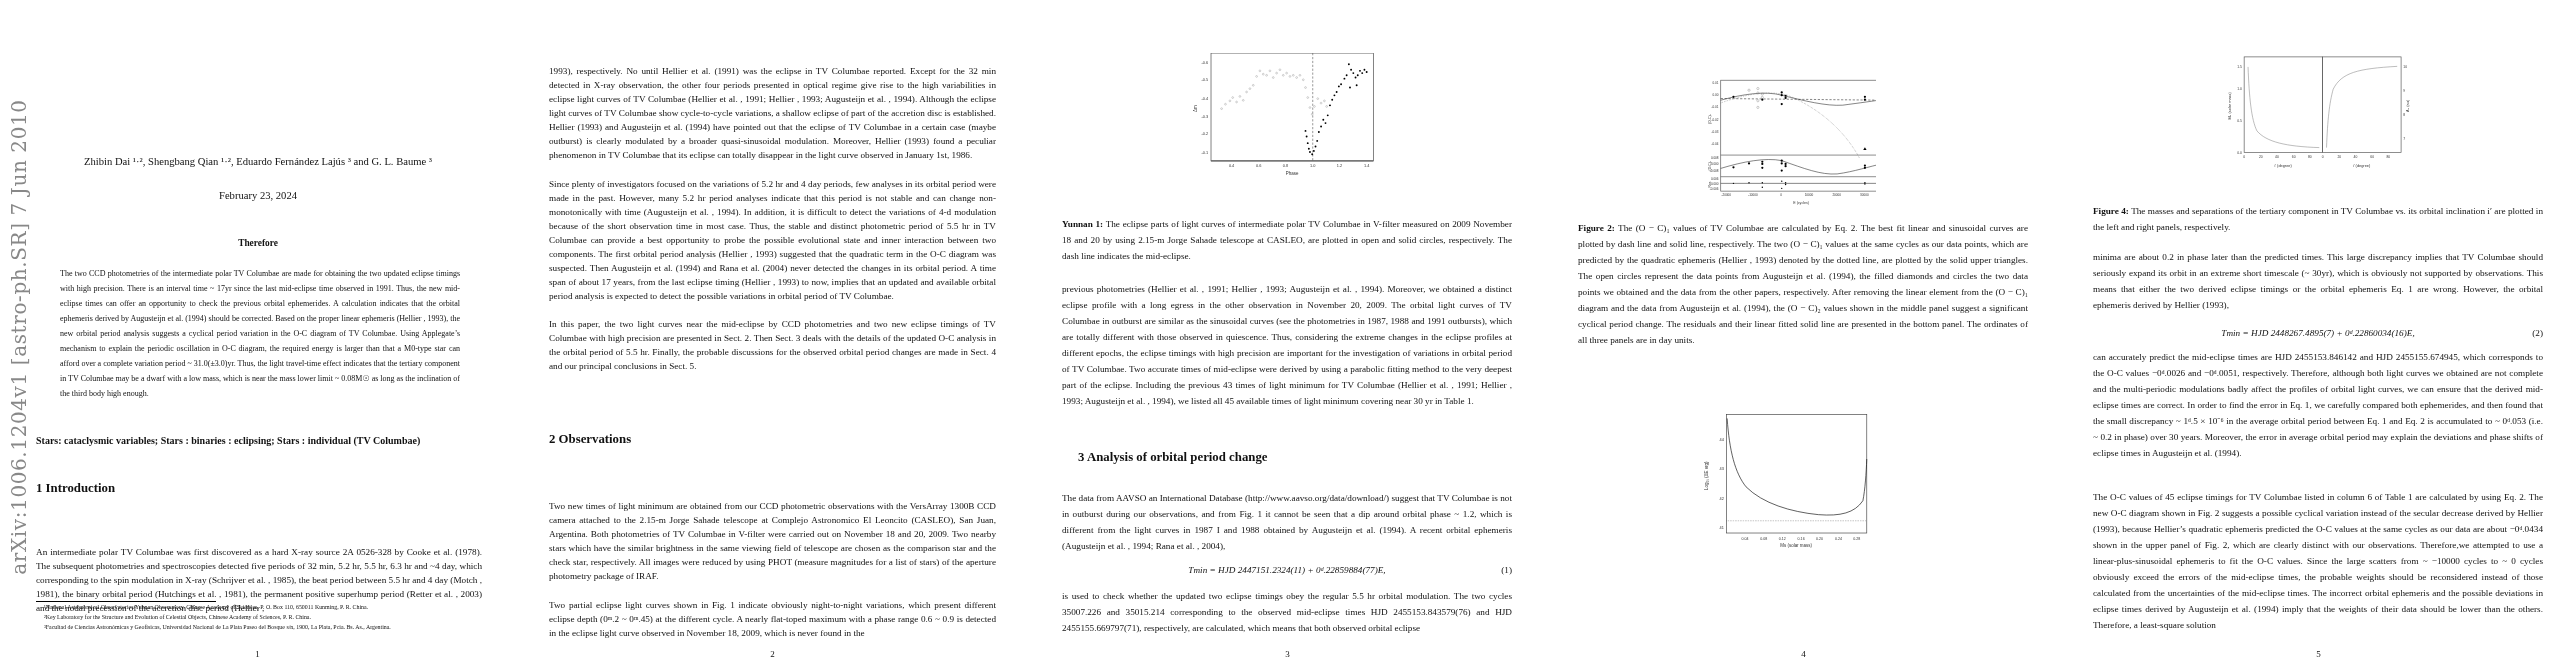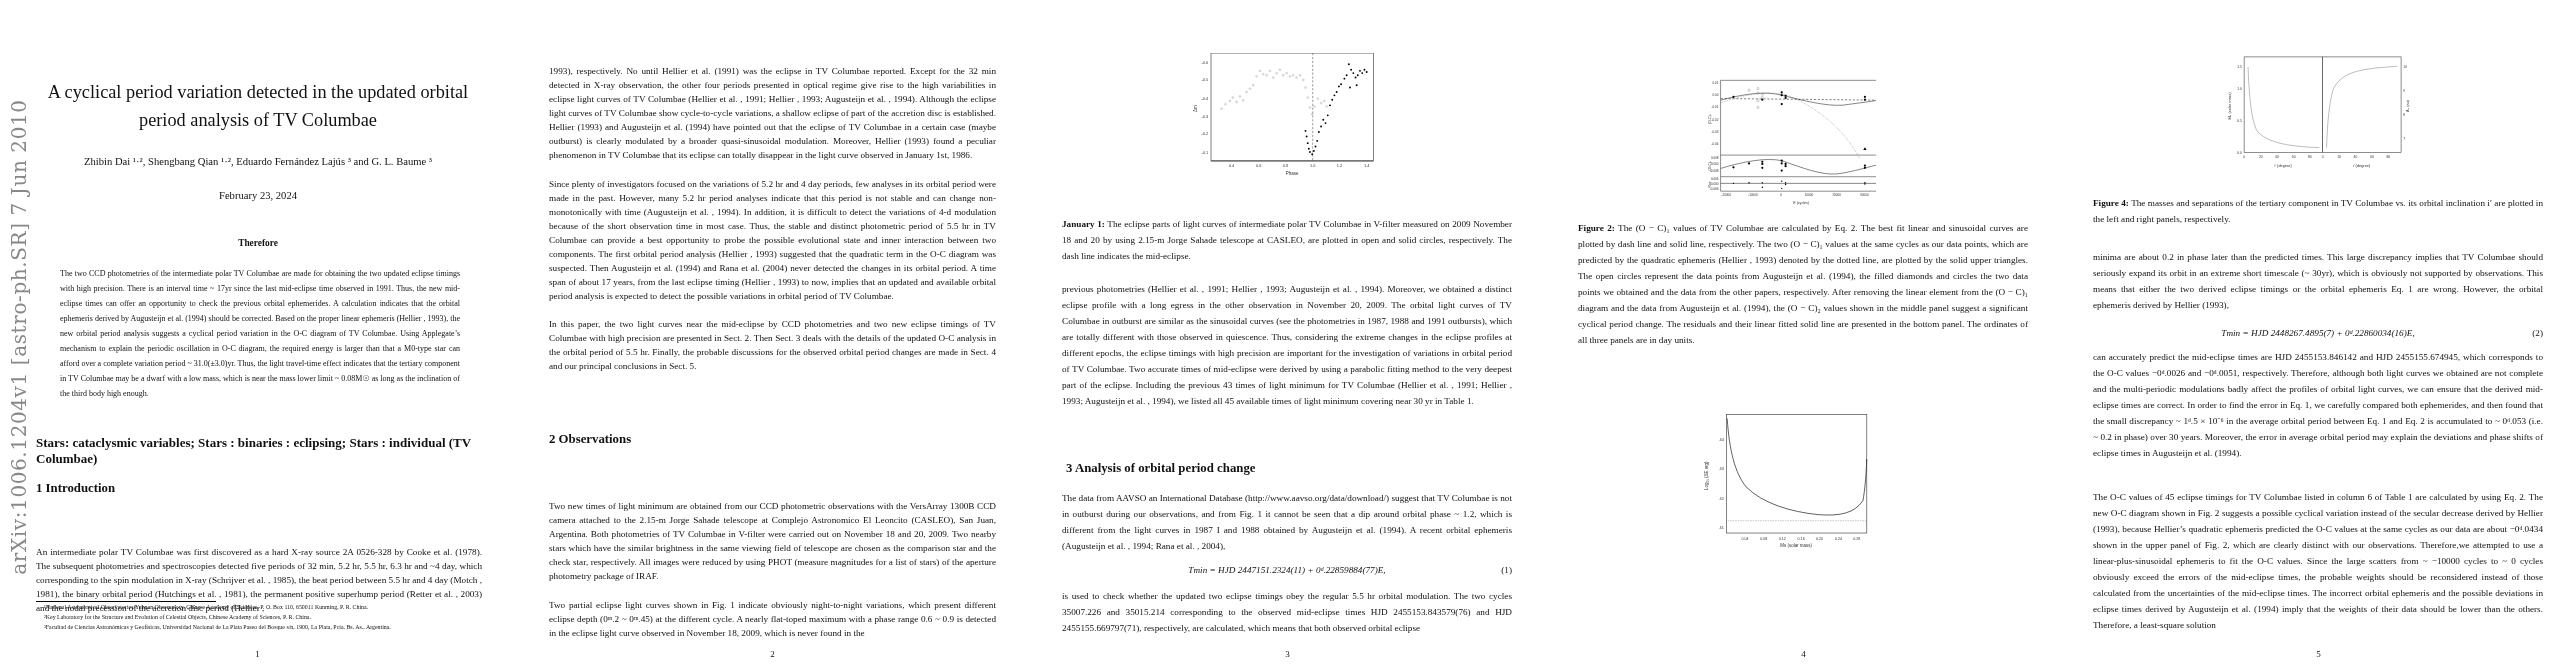--- a/index.html
+++ b/index.html
@@ -7,38 +7,37 @@
   .page { position:absolute; top:0; width:515px; height:667px; background:#fff; }
   .p1 { left:0; } .p2 { left:515px; } .p3 { left:1030px; } .p4 { left:1546px; } .p5 { left:2061px; }
   .txt { position:absolute; left:34px; width:447px; font-size:9.2px; line-height:14px; text-align:justify;margin-top:28px; }
   .txt p { margin:0 0 14.5px 0; }
   .arxiv { position:absolute; left:-259px; top:325px; width:556px; transform:rotate(-90deg); transform-origin:center; text-align:center; font-family:"DejaVu Serif", serif; font-size:20px; color:#888; letter-spacing:0.6px; white-space:nowrap; }
   .title { position:absolute; left:33px; top:78px; width:450px; text-align:center; font-size:18.3px; line-height:28px; }
   .authors { position:absolute; left:33px; top:156px; width:450px; text-align:center; font-size:10.6px; }
   .date { position:absolute; left:33px; top:190px; width:450px; text-align:center; font-size:10.6px; }
   .abs-h { position:absolute; left:33px; top:238px; width:450px; text-align:center; font-size:9.4px; font-weight:bold; }
   .abs { position:absolute; left:60px; top:266px; width:400px; font-size:8px; line-height:15px; text-align:justify; }
-  .keys { position:absolute; left:36px; top:435px; width:445px; font-size:13px; font-weight:bold; }
+  .keys { position:absolute; left:36px; top:435px; width:445px; font-size:10px; font-weight:bold; }
   .sec { position:absolute; font-size:12.8px; font-weight:bold; }
   .fn-rule { position:absolute; left:36px; top:601px; width:180px; height:0.6px; background:#000; }
   .fn { position:absolute; left:44px; font-size:5.9px; line-height:7.8px; }
   .pnum { position:absolute; top:649px; width:515px; left:0; text-align:center; font-size:9px; }
   .cap { position:absolute; left:32px; width:450px; font-size:9.2px; line-height:16px; text-align:justify; }
   .cap b { font-weight:bold; }
   .eq { position:absolute; left:32px; width:450px; font-size:9.2px; }
   .eq .body { position:absolute; left:0; width:450px; text-align:center; font-style:italic; }
   .eq .num { position:absolute; right:0; }
   svg text { font-family:"Liberation Sans", sans-serif; }
 </style>
 </head>
 <body>
 
 <div class="page p1">
   <div class="arxiv">arXiv:1006.1204v1  [astro-ph.SR]  7 Jun 2010</div>
-  <div class="title">A cyclical period variation detected in the updated orbital period analysis of TV Columbae</div>
   <div class="authors">Zhibin Dai ¹·², Shengbang Qian ¹·², Eduardo Fernández Lajús ³ and G. L. Baume ³</div>
   <div class="date">February 23, 2024</div>
   <div class="abs-h">Therefore</div>
   <div class="abs">The two CCD photometries of the intermediate polar TV Columbae are made for obtaining the two updated eclipse timings with high precision. There is an interval time ~ 17yr since the last mid-eclipse time observed in 1991. Thus, the new mid-eclipse times can offer an opportunity to check the previous orbital ephemerides. A calculation indicates that the orbital ephemeris derived by Augusteijn et al. (1994) should be corrected. Based on the proper linear ephemeris (Hellier , 1993), the new orbital period analysis suggests a cyclical period variation in the O-C diagram of TV Columbae. Using Applegate’s mechanism to explain the periodic oscillation in O-C diagram, the required energy is larger than that a M0-type star can afford over a complete variation period ~ 31.0(±3.0)yr. Thus, the light travel-time effect indicates that the tertiary component in TV Columbae may be a dwarf with a low mass, which is near the mass lower limit ~ 0.08M☉ as long as the inclination of the third body high enough.</div>
   <div class="keys">Stars: cataclysmic variables; Stars : binaries : eclipsing; Stars : individual (TV Columbae)</div>
   <div class="sec" style="left:36px;top:481px;font-family:Liberation Serif, serif;">1   Introduction</div>
   <div class="txt" style="left:36px;top:517px;width:446px;">
       <p>An intermediate polar TV Columbae was first discovered as a hard X-ray source 2A 0526-328 by Cooke et al. (1978). The subsequent photometries and spectroscopies detected five periods of 32 min, 5.2 hr, 5.5 hr, 6.3 hr and ~4 day, which corresponding to the spin modulation in X-ray (Schrijver et al. , 1985), the beat period between 5.5 hr and 4 day (Motch , 1981), the binary orbital period (Hutchings et al. , 1981), the permanent positive superhump period (Retter et al. , 2003) and the nodal precession of the accretion disc period (Hellier ,</p>
     </div>
   <div class="fn-rule"></div>
@@ -150,23 +149,23 @@
         <circle cx="296" cy="44" r="1.7"></circle>
         <circle cx="300" cy="40" r="1.7"></circle>
         <circle cx="304" cy="32" r="1.7"></circle>
         <circle cx="308" cy="36" r="1.7"></circle>
         <circle cx="312" cy="30" r="1.7"></circle>
         <circle cx="316" cy="34" r="1.7"></circle>
         <circle cx="286" cy="62" r="1.7"></circle>
         <circle cx="298" cy="58" r="1.7"></circle>
     </g>
   </svg>
-  <div class="cap" style="top:216px;"><b>January 1:</b><span> The eclipse parts of light curves of intermediate polar TV Columbae in V-filter measured on 2009 November 18 and 20 by using 2.15-m Jorge Sahade telescope at CASLEO, are plotted in open and solid circles, respectively. The dash line indicates the mid-eclipse.</span></div>
+  <div class="cap" style="top:216px;"><b>Yunnan 1:</b><span> The eclipse parts of light curves of intermediate polar TV Columbae in V-filter measured on 2009 November 18 and 20 by using 2.15-m Jorge Sahade telescope at CASLEO, are plotted in open and solid circles, respectively. The dash line indicates the mid-eclipse.</span></div>
   <div class="cap" style="top:281px;"><span>previous photometries (Hellier et al. , 1991; Hellier , 1993; Augusteijn et al. , 1994). Moreover, we obtained a distinct eclipse profile with a long egress in the other observation in November 20, 2009. The orbital light curves of TV Columbae in outburst are similar as the sinusoidal curves (see the photometries in 1987, 1988 and 1991 outbursts), which are totally different with those observed in quiescence. Thus, considering the extreme changes in the eclipse profiles at different epochs, the eclipse timings with high precision are important for the investigation of variations in orbital period of TV Columbae. Two accurate times of mid-eclipse were derived by using a parabolic fitting method to the very deepest part of the eclipse. Including the previous 43 times of light minimum for TV Columbae (Hellier et al. , 1991; Hellier , 1993; Augusteijn et al. , 1994), we listed all 45 available times of light minimum covering near 30 yr in Table 1.</span></div>
-  <div class="sec" style="left:36px;top:450px;margin-top:11px;">3   Analysis of orbital period change</div>
+  <div class="sec" style="left:48px;top:450px;">3   Analysis of orbital period change</div>
   <div class="cap" style="top:490px;"><span>The data from AAVSO an International Database (http://www.aavso.org/data/download/) suggest that TV Columbae is not in outburst during our observations, and from Fig. 1 it cannot be seen that a dip around orbital phase ~ 1.2, which is different from the light curves in 1987 I and 1988 obtained by Augusteijn et al. (1994). A recent orbital ephemeris (Augusteijn et al. , 1994; Rana et al. , 2004),</span></div>
   <div class="eq" style="top:565px;">
     <span class="body">Tmin = HJD 2447151.2324(11) + 0ᵈ.22859884(77)E,</span>
     <span class="num">(1)</span>
   </div>
   <div class="cap" style="top:588px;"><span>is used to check whether the updated two eclipse timings obey the regular 5.5 hr orbital modulation. The two cycles 35007.226 and 35015.214 corresponding to the observed mid-eclipse times HJD 2455153.843579(76) and HJD 2455155.669797(71), respectively, are calculated, which means that both observed orbital eclipse</span></div>
   <div class="pnum">3</div>
 </div>
 
 <div class="page p4">
@@ -303,21 +302,21 @@
         <text x="275" y="189">60</text>
         <text x="304" y="189">80</text>
       </g>
     <text x="115" y="204" font-size="7" fill="#333" text-anchor="middle">i′ (degree)</text>
     <text x="256" y="204" font-size="7" fill="#333" text-anchor="middle">i′ (degree)</text>
     <text x="22" y="95" font-size="7" fill="#333" text-anchor="middle" transform="rotate(-90 22 95)">M₃ (solar mass)</text>
     <text x="342" y="95" font-size="7" fill="#333" text-anchor="middle" transform="rotate(-90 342 95)">A₃ (au)</text>
     <path d="M52,25 C54,80 58,120 68,140 C85,160 120,168 180,170" fill="none" stroke="#888" stroke-width="1"></path>
     <path d="M193,170 C195,120 198,90 205,65 C220,35 250,28 320,24" fill="none" stroke="#888" stroke-width="1"></path>
   </svg>
-  <div class="cap" style="top:195px;"><b>Figure 4:</b><span> The masses and separations of the tertiary component in TV Columbae vs. its orbital inclination i′ are plotted in the left and right panels, respectively.</span></div>
+  <div class="cap" style="top:203px;"><b>Figure 4:</b><span> The masses and separations of the tertiary component in TV Columbae vs. its orbital inclination i′ are plotted in the left and right panels, respectively.</span></div>
   <div class="cap" style="top:249px;"><span>minima are about 0.2 in phase later than the predicted times. This large discrepancy implies that TV Columbae should seriously expand its orbit in an extreme short timescale (~ 30yr), which is obviously not supported by observations. This means that either the two derived eclipse timings or the orbital ephemeris Eq. 1 are wrong. However, the orbital ephemeris derived by Hellier (1993),</span></div>
   <div class="eq" style="top:328px;">
     <span class="body">Tmin = HJD 2448267.4895(7) + 0ᵈ.22860034(16)E,</span>
     <span class="num">(2)</span>
   </div>
   <div class="cap" style="top:349px;"><span>can accurately predict the mid-eclipse times are HJD 2455153.846142 and HJD 2455155.674945, which corresponds to the O-C values −0ᵈ.0026 and −0ᵈ.0051, respectively. Therefore, although both light curves we obtained are not complete and the multi-periodic modulations badly affect the profiles of orbital light curves, we can ensure that the derived mid-eclipse times are correct. In order to find the error in Eq. 1, we carefully compared both ephemerides, and then found that the small discrepancy ~ 1ᵈ.5 × 10⁻⁶ in the average orbital period between Eq. 1 and Eq. 2 is accumulated to ~ 0ᵈ.053 (i.e. ~ 0.2 in phase) over 30 years. Moreover, the error in average orbital period may explain the deviations and phase shifts of eclipse times in Augusteijn et al. (1994).</span></div>
   <div class="cap" style="top:489px;"><span>The O-C values of 45 eclipse timings for TV Columbae listed in column 6 of Table 1 are calculated by using Eq. 2. The new O-C diagram shown in Fig. 2 suggests a possible cyclical variation instead of the secular decrease derived by Hellier (1993), because Hellier’s quadratic ephemeris predicted the O-C values at the same cycles as our data are about −0ᵈ.0434 shown in the upper panel of Fig. 2, which are clearly distinct with our observations. Therefore,we attempted to use a linear-plus-sinusoidal ephemeris to fit the O-C values. Since the large scatters from ~ −10000 cycles to ~ 0 cycles obviously exceed the errors of the mid-eclipse times, the probable weights should be reconsidered instead of those calculated from the uncertainties of the mid-eclipse times. The incorrect orbital ephemeris and the possible deviations in eclipse times derived by Augusteijn et al. (1994) imply that the weights of their data should be lower than the others. Therefore, a least-square solution</span></div>
   <div class="pnum">5</div>
 </div>
 

